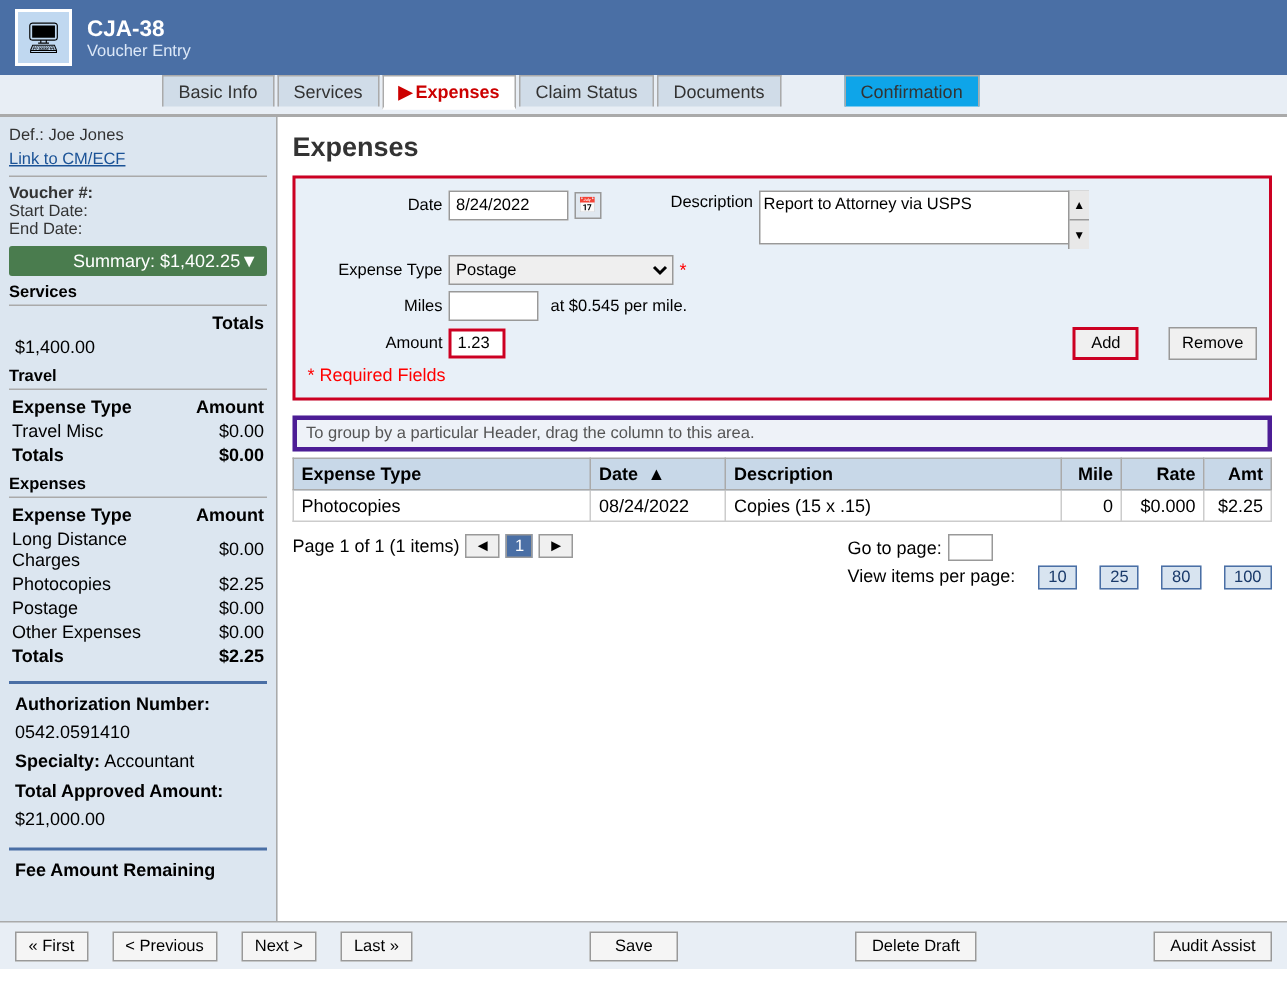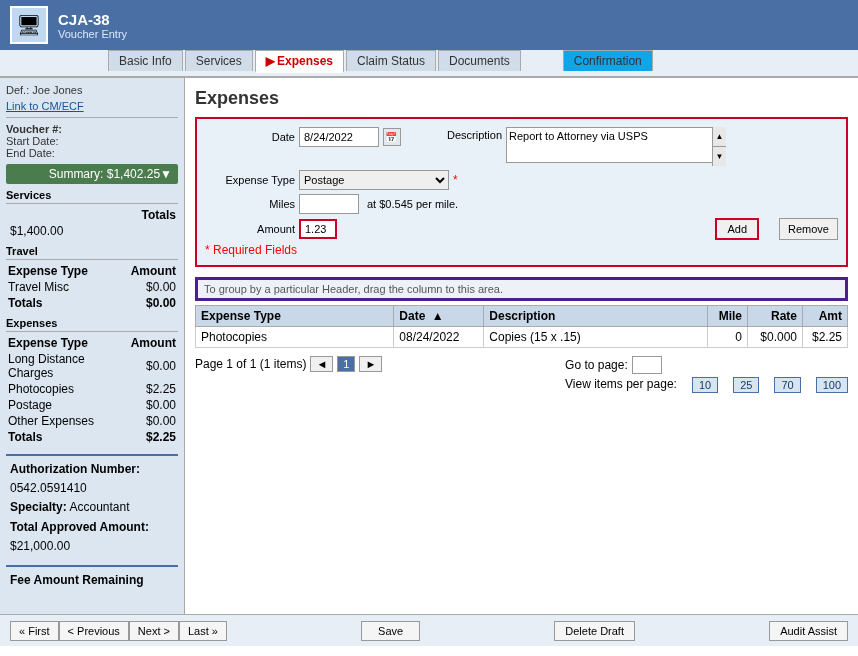--- a/index.html
+++ b/index.html
@@ -236,30 +236,30 @@
       </div>
       <div style="margin-left:auto;text-align:right;">
         <div style="display:flex;align-items:center;gap:4px;font-size:11px;">
           <span>Go to page:</span>
           <input type="text" style="width: 30px; border: 1px solid rgb(153, 153, 153); height: 18px; font-size: 11px;">
         </div>
         <div style="display:flex;gap:15px;font-size:11px;margin-top:3px;">
           <span>View items per page:</span>
           <button style="border:1px solid #4a6fa5;background:#d8e4f0;padding:1px 6px;cursor:pointer;font-size:11px;color:#1a3a6a;">10</button>
           <button style="border:1px solid #4a6fa5;background:#d8e4f0;padding:1px 6px;cursor:pointer;font-size:11px;color:#1a3a6a;">25</button>
-          <button style="border:1px solid #4a6fa5;background:#d8e4f0;padding:1px 6px;cursor:pointer;font-size:11px;color:#1a3a6a;">70</button>
+          <button style="border:1px solid #4a6fa5;background:#d8e4f0;padding:1px 6px;cursor:pointer;font-size:11px;color:#1a3a6a;">80</button>
           <button style="border:1px solid #4a6fa5;background:#d8e4f0;padding:1px 6px;cursor:pointer;font-size:11px;color:#1a3a6a;">100</button>
         </div>
       </div>
     </div>
 
   </div>
 </div>
 
-<div style="background:#e8eef5;border-top:1px solid #aaa;padding:6px 10px;display:flex;gap:0;align-items:center;height:32px;">
+<div style="background:#e8eef5;border-top:1px solid #aaa;padding:6px 10px;display:flex;gap:16px;align-items:center;height:32px;">
   <button style="background:#f5f5f5;border:1px solid #999;padding:3px 8px;cursor:pointer;font-size:11px;">« First</button>
   <button style="background:#f5f5f5;border:1px solid #999;padding:3px 8px;cursor:pointer;font-size:11px;">&lt; Previous</button>
   <button style="background:#f5f5f5;border:1px solid #999;padding:3px 8px;cursor:pointer;font-size:11px;">Next &gt;</button>
   <button style="background:#f5f5f5;border:1px solid #999;padding:3px 8px;cursor:pointer;font-size:11px;">Last »</button>
   <div style="flex:1;"></div>
   <button style="background:#f5f5f5;border:1px solid #999;padding:3px 16px;cursor:pointer;font-size:11px;">Save</button>
   <div style="flex:1;"></div>
   <button style="background:#f5f5f5;border:1px solid #999;padding:3px 10px;cursor:pointer;font-size:11px;">Delete Draft</button>
   <div style="flex:1;"></div>
   <button style="background:#f5f5f5;border:1px solid #999;padding:3px 10px;cursor:pointer;font-size:11px;">Audit Assist</button>

